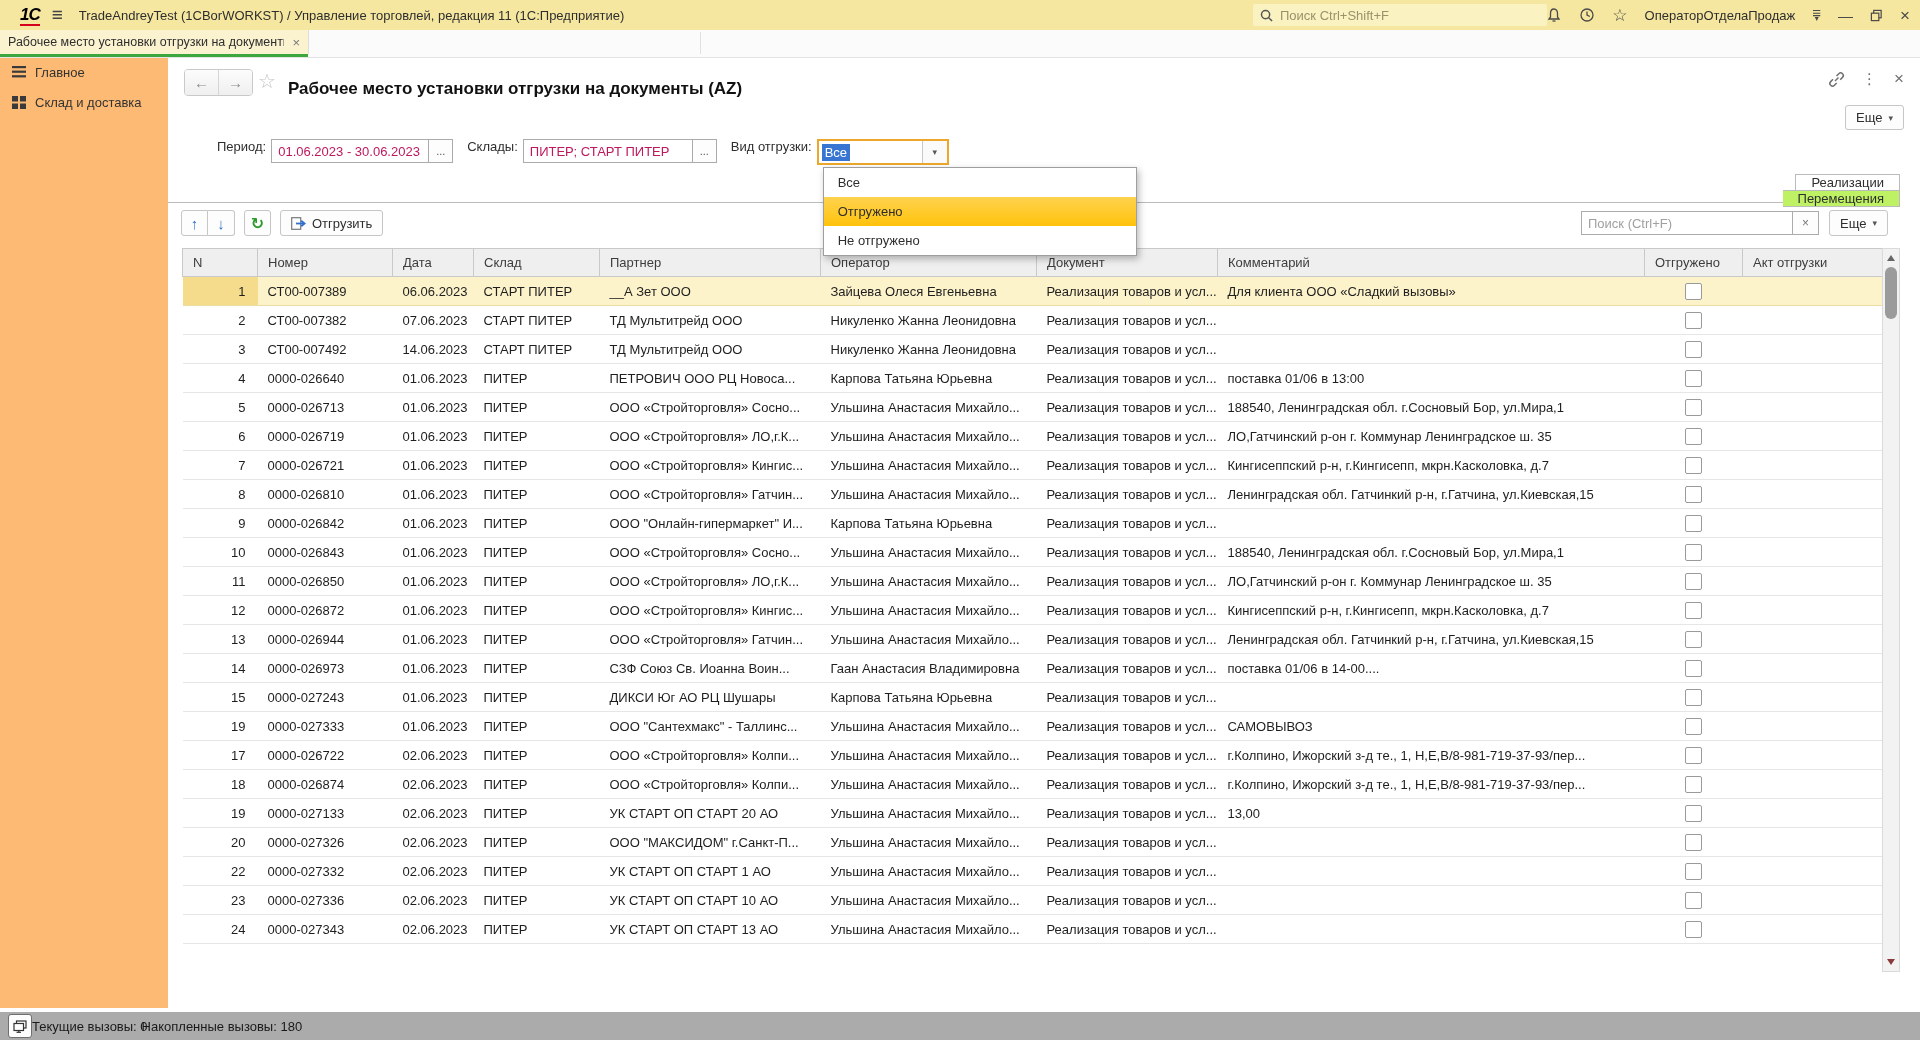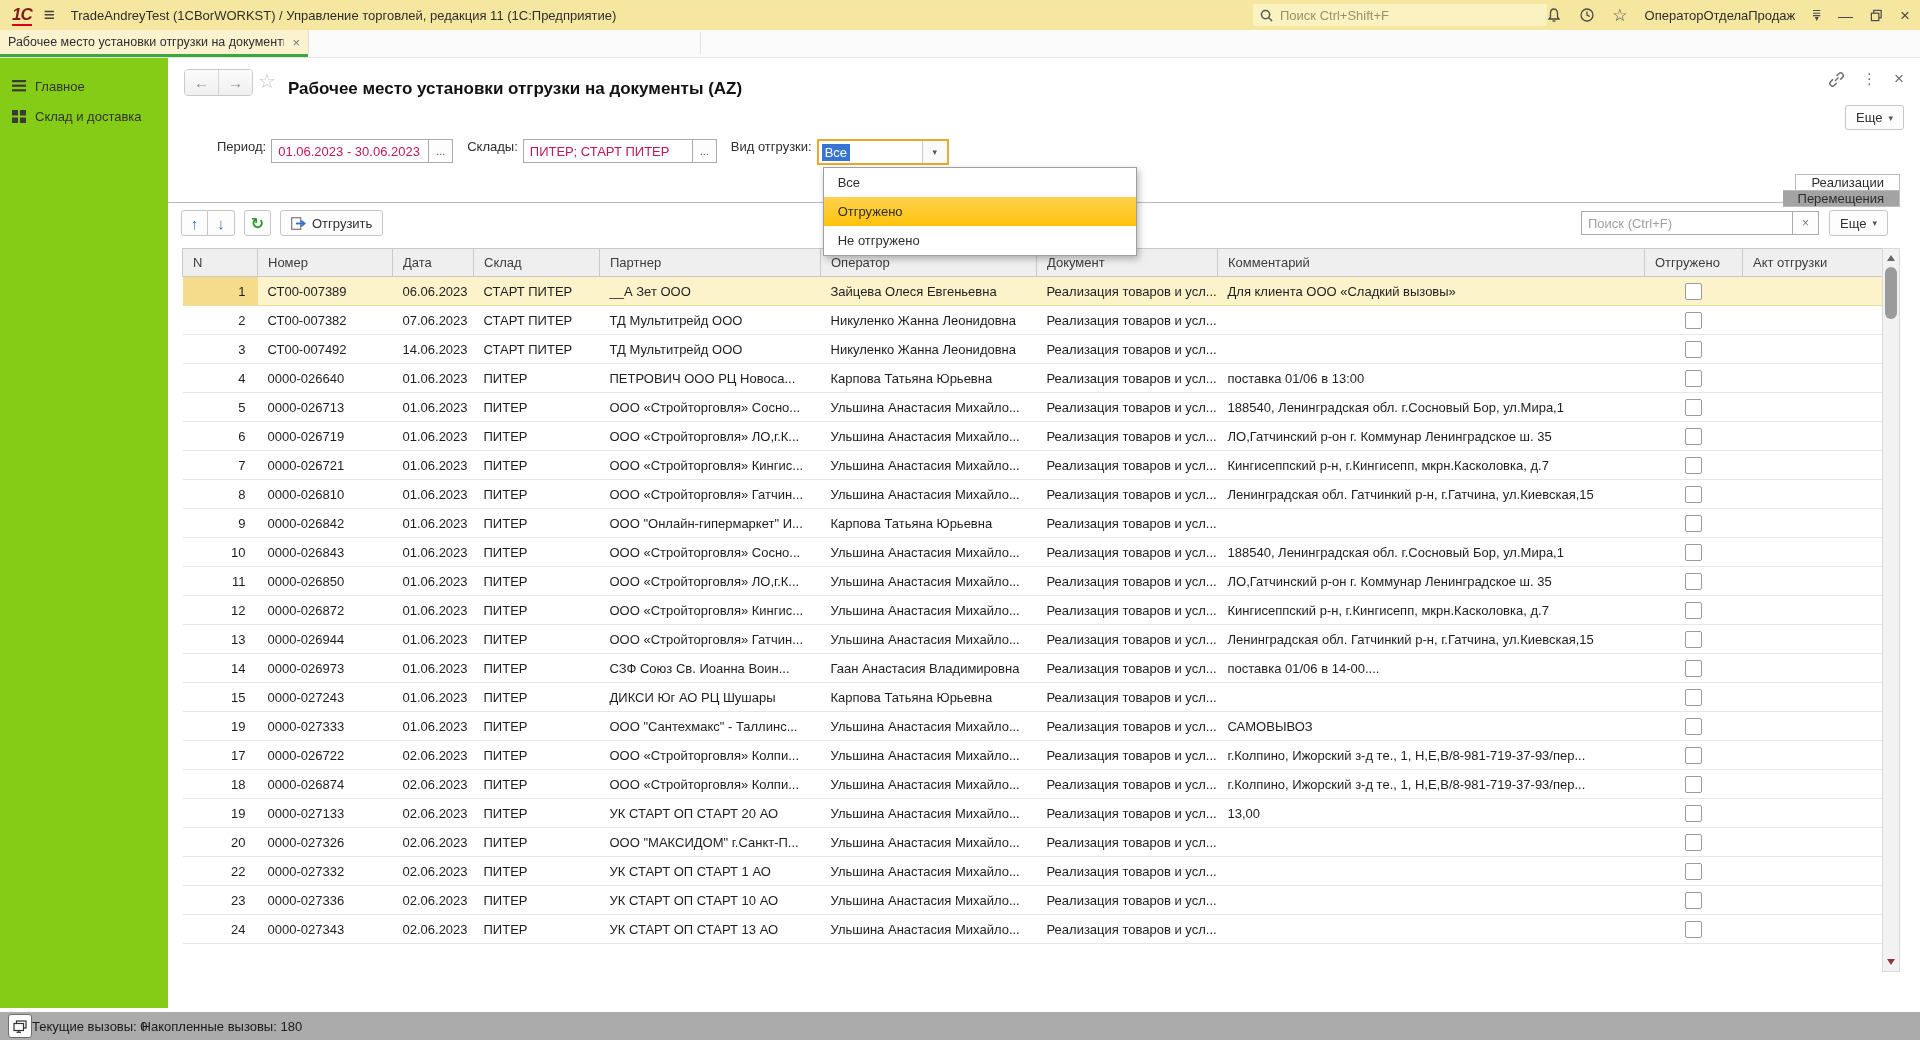--- a/index.html
+++ b/index.html
@@ -2,21 +2,21 @@
 <html><head>
 <meta charset="utf-8">
 <style>
   html,body{margin:0;padding:0;background:#888;}
   .screen{position:relative;width:1920px;height:1040px;background:#fff;overflow:hidden;
           font-family:"Liberation Sans","DejaVu Sans",sans-serif;color:#1e1e1e;}
 
   
   .titlebar{position:absolute;top:0;left:0;right:0;height:30px;background:#F6E7A0;
             display:flex;align-items:center;z-index:20;}
-  .logo{color:#7f1d1d;font-weight:bold;font-style:italic;font-size:17px;margin:0 12px 0 12px;
+  .logo{color:#000000;font-weight:bold;font-style:italic;font-size:17px;margin:0 12px 0 20px;
         border-bottom:2px solid #D6001C;line-height:19px;letter-spacing:-1px;}
   .hamburger{font-size:19px;color:#444;margin-right:16px;cursor:default;}
   .app-title{font-size:13px;color:#2e2e2e;}
   .tb-search{position:absolute;left:1253px;top:4px;width:280px;height:22px;background:#FBF2C2;
              border-radius:2px;display:flex;align-items:center;padding:0 7px;gap:7px;}
   .tb-search .ph{font-size:13px;color:#99926B;}
   .tb-icons{position:absolute;right:10px;top:0;height:30px;display:flex;align-items:center;gap:17px;color:#4a4a4a;}
   .tb-icons .txt{font-size:13px;color:#2e2e2e;}
   .glyph{font-size:15px;line-height:1;color:#4a4a4a;}
   .star-glyph{font-size:17px;}
@@ -29,21 +29,21 @@
           border-bottom:1px solid #E3E3E3;z-index:19;}
   .tabbar .vdiv{position:absolute;left:700px;top:2px;bottom:3px;width:1px;background:#E0E0E0;}
   .wintab{position:absolute;left:0;top:0;height:24px;width:292px;background:#FBF3CF;
           display:flex;align-items:center;gap:8px;padding:0 8px;font-size:12.5px;color:#2e2e2e;
           border-right:1px solid #DCDCDC;}
   .wintab .close{color:#777;font-size:13px;cursor:default;}
   .wintab::after{content:"";position:absolute;left:0;right:0;bottom:-3px;height:3px;background:#3DA63D;}
   .wintab .lbl{white-space:nowrap;overflow:hidden;}
 
   
-  .sidebar{position:absolute;left:0;top:57px;width:168px;bottom:32px;background:#84cc16;padding-top:14px;z-index:5;}
+  .sidebar{position:absolute;left:0;top:57px;width:168px;bottom:32px;background:#fdba74;padding-top:0;z-index:5;}
   .side-item{display:flex;align-items:center;gap:9px;height:30px;padding-left:12px;font-size:13px;color:#333;cursor:default;}
 
   
   .content{position:absolute;left:168px;top:57px;right:0;bottom:32px;background:#fff;}
 
   .nav-btns{position:absolute;left:16px;top:12px;display:flex;border:1px solid #C9C9C9;border-radius:4px;overflow:hidden;}
   .nav-btn{width:33px;height:25px;display:flex;align-items:center;justify-content:center;
            background:linear-gradient(#FCFCFC,#EFEFEF);color:#8a8a8a;font-size:15px;}
   .nav-btn:first-child{border-right:1px solid #D5D5D5;}
   .fav-star{position:absolute;left:90px;top:12px;font-size:20px;color:#C4C4C4;}
@@ -74,21 +74,21 @@
             box-shadow:2px 3px 7px rgba(0,0,0,.28);z-index:100;}
   .dd-item{height:29px;display:flex;align-items:center;padding-left:14px;font-size:13px;color:#2e2e2e;}
   .dd-item.active{background:linear-gradient(#FFD24F,#FFC30B);}
 
   
   .doc-tabs{position:absolute;left:0;right:20px;top:117px;height:28px;display:flex;align-items:flex-end;
             padding-left:13px;border-bottom:1px solid #BBBBBB;box-sizing:content-box;flex-direction:column;}
   .dtab{height:27px;display:flex;align-items:center;padding:0 15px;font-size:13px;color:#2e2e2e;
         border:1px solid #BBBBBB;margin-bottom:-1px;box-sizing:border-box;}
   .dtab.active{background:#fff;border-bottom:1px solid #fff;}
-  .dtab.inactive{background:#a3a3a3;border-left:none;}
+  .dtab.inactive{background:#bef264;border-left:none;}
 
   
   .toolbar{position:absolute;left:13px;top:153px;display:flex;align-items:center;}
   .tbtn{width:27px;height:26px;display:flex;align-items:center;justify-content:center;background:#FDFDFD;
         border:1px solid #C6C6C6;box-sizing:border-box;border-radius:3px;font-size:15px;font-weight:bold;}
   .tbtn.grp-l{border-radius:3px 0 0 3px;}
   .tbtn.grp-r{border-radius:0 3px 3px 0;border-left:none;}
   .arr-up,.arr-dn{color:#3874CB;}
   .refresh{color:#2E9B2E;font-size:16px;margin-left:9px;}
   .ship-btn{margin-left:9px;height:26px;}

